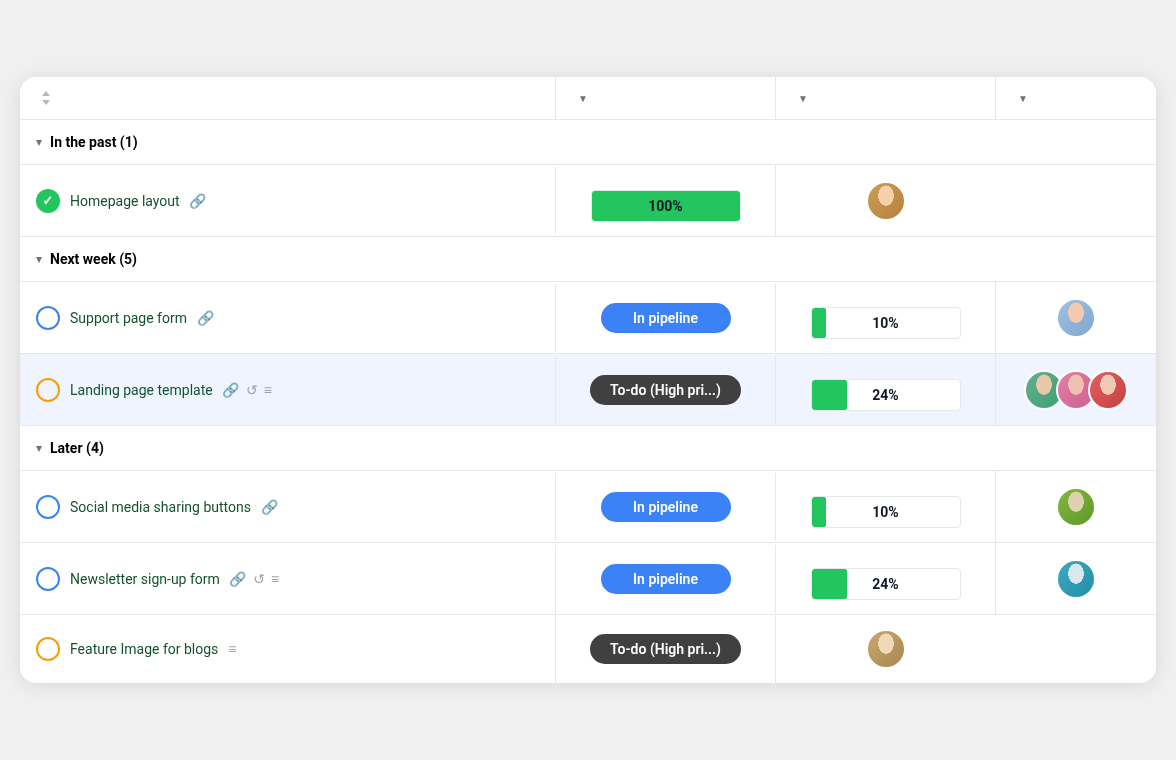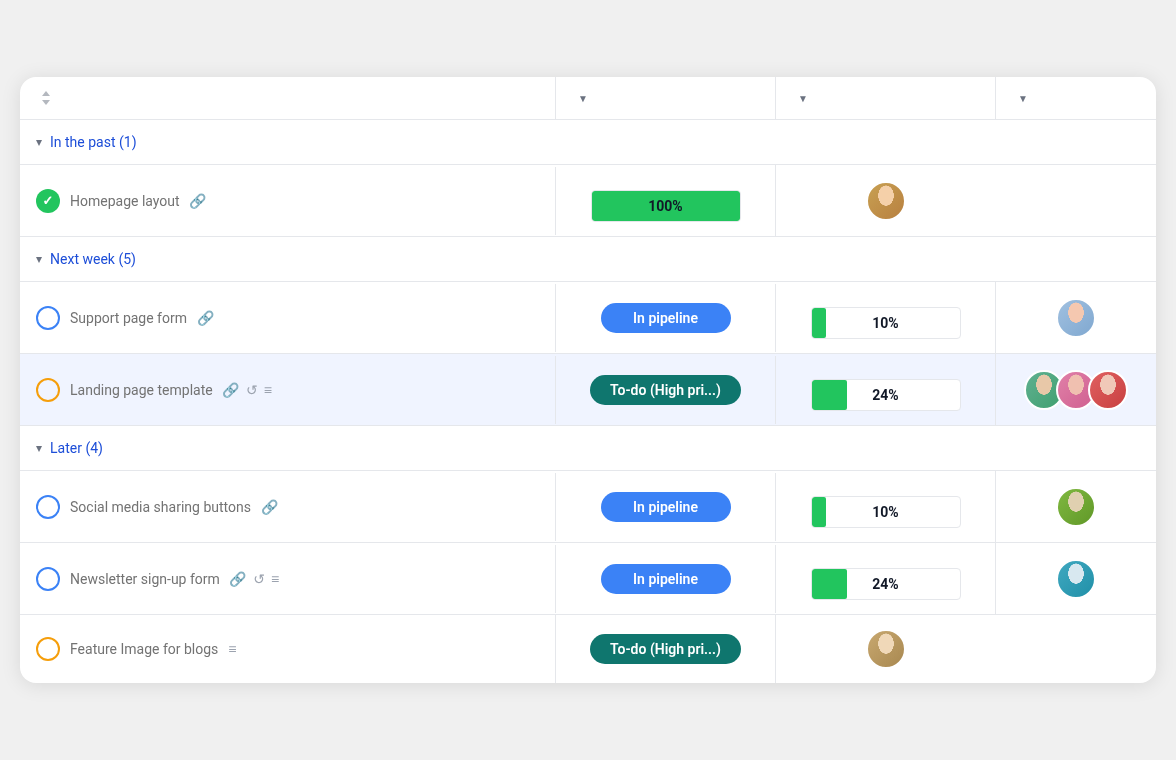--- a/index.html
+++ b/index.html
@@ -70,22 +70,22 @@
       background: #fff;
       border-bottom: 1px solid #e5e7eb;
     }
     .section-header-chevron {
       font-size: 12px;
       color: #6b7280;
       cursor: pointer;
     }
     .section-title {
       font-size: 14px;
-      font-weight: 400;
-      color: #1d4ed8;
+      font-weight: 700;
+      color: #000000;
     }
 
     .task-row {
       display: grid;
       grid-template-columns: 1fr 220px 220px 160px;
       border-bottom: 1px solid #e5e7eb;
       align-items: center;
       min-height: 68px;
     }
     .task-row.highlighted { background: #f0f4ff; }
@@ -96,21 +96,21 @@
       display: flex;
       align-items: center;
       gap: 10px;
       border-right: 1px solid #e5e7eb;
       min-height: 68px;
     }
     .task-cell:last-child { border-right: none; }
 
     .task-name {
       font-size: 14px;
-      color: #737373;
+      color: #14532d;
       font-weight: 400;
     }
     .task-icons {
       display: flex;
       align-items: center;
       gap: 6px;
       color: #9ca3af;
       font-size: 14px;
     }
 
@@ -120,21 +120,21 @@
       justify-content: center;
       padding: 7px 20px;
       border-radius: 20px;
       font-size: 14px;
       font-weight: 600;
       color: #fff;
       min-width: 130px;
     }
     .status-complete { background: #22c55e; }
     .status-pipeline { background: #3b82f6; }
-    .status-todo-high { background: #0f766e; }
+    .status-todo-high { background: #404040; }
     .status-todo { background: #6d28d9; }
 
     .progress-cell {
       padding: 14px 16px;
       display: flex;
       align-items: center;
       justify-content: center;
       border-right: 1px solid #e5e7eb;
     }
     .progress-bar-wrapper {

